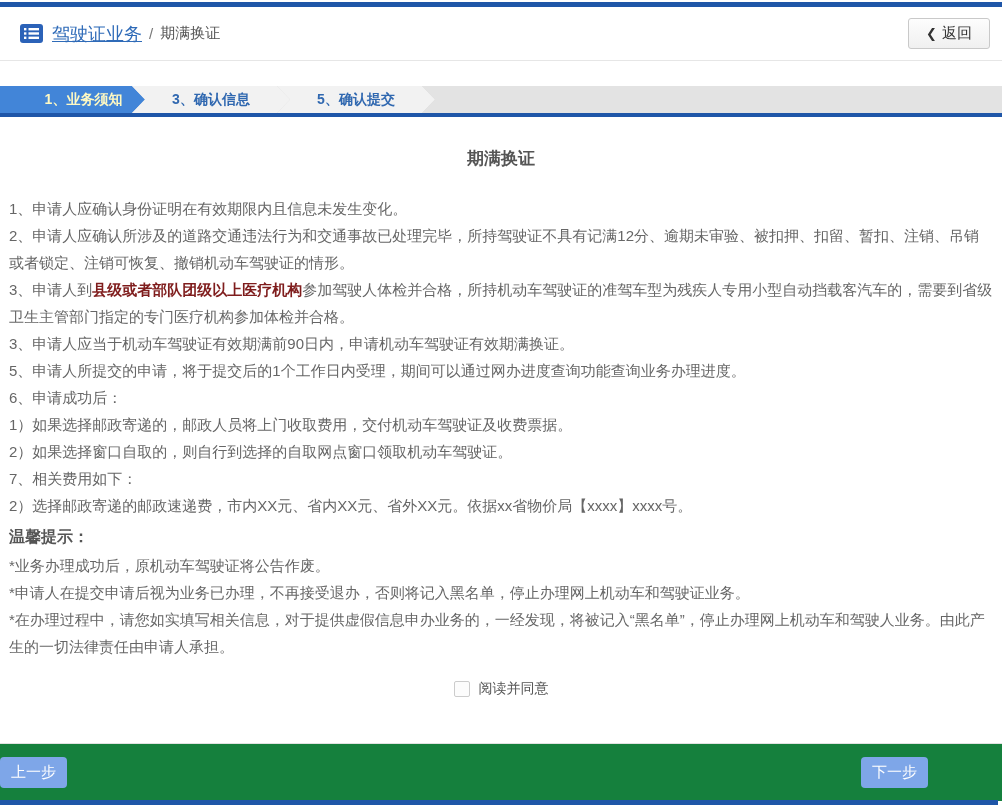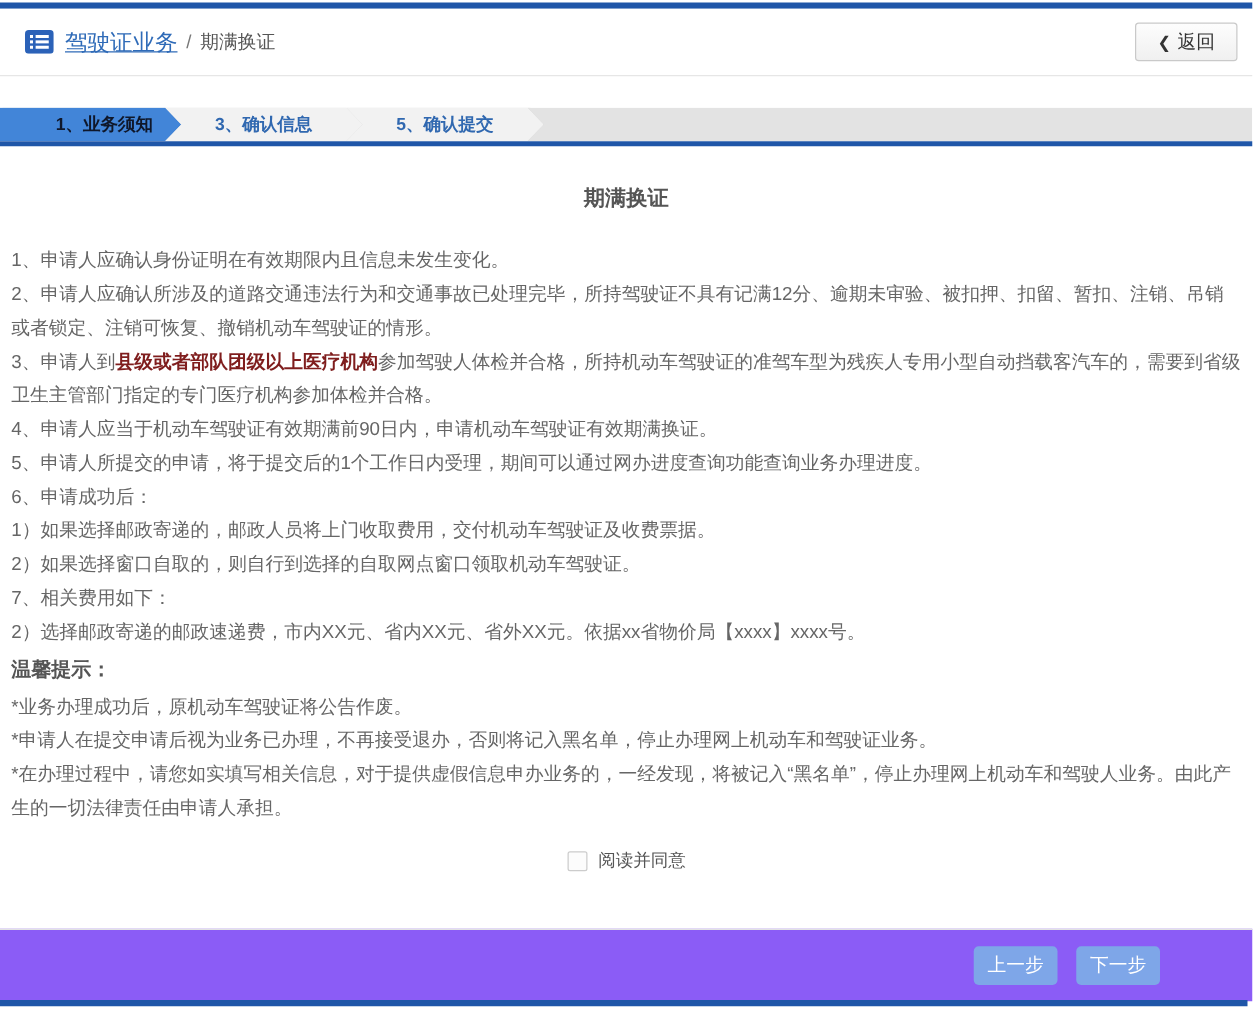--- a/index.html
+++ b/index.html
@@ -22,36 +22,36 @@
   .back-chev{font-size:13px;font-weight:bold;color:#333;}
   
   .steps{display:flex;height:27px;margin-top:25px;background:#fff;}
   .step-w{filter:drop-shadow(2px 0 0 #d9d9d9);}
   .step-w.first{width:145px;}
   .step-w.mid{width:158px;margin-left:-13px;}
   .step-w.fill{flex:1;margin-left:-13px;filter:none;}
   .step{height:27px;line-height:27px;text-align:center;font-size:14px;font-weight:bold;
     clip-path:polygon(0 0,calc(100% - 13px) 0,100% 50%,calc(100% - 13px) 100%,0 100%,13px 50%);}
   .step-w.first .step{clip-path:polygon(0 0,calc(100% - 13px) 0,100% 50%,calc(100% - 13px) 100%,0 100%);}
-  .step.active{background:#4285d8;color:#0f172a;padding-left:22px;}
+  .step.active{background:#4285d8;color:#fef9c3;padding-left:22px;}
   .step.idle{background:#f2f2f2;color:#3068b0;}
   .step.filler{background:#e3e3e3;clip-path:polygon(0 0,100% 0,100% 100%,0 100%,13px 50%);}
   .steps-underline{height:4px;background:#1f56a8;}
   
   .content{padding:0 9px;}
   .title{text-align:center;font-size:17px;font-weight:bold;color:#555;margin:30px 0 25px;}
   .content p{margin:0;font-size:15px;line-height:27px;color:#666;}
   .content p b{color:#7f1d1d;}
   .notice-title{font-size:16px;font-weight:bold;color:#555;line-height:30px;margin-top:3px;}
   .agree-row{display:flex;align-items:center;justify-content:center;gap:9px;margin-top:20px;}
   .checkbox{width:14px;height:14px;border:1px solid #ccc;background:#fcfcfc;border-radius:2px;cursor:pointer;}
   .agree-label{font-size:14px;color:#555;cursor:pointer;}
   
-  .footer{position:absolute;left:0;right:0;bottom:8px;height:57px;background:#8b5cf6;
-    border-top:1px solid #e2e2e2;display:flex;align-items:center;justify-content:flex-end;gap:15px;padding-right:74px;}
+  .footer{position:absolute;left:0;right:0;bottom:8px;height:57px;background:#15803d;
+    border-top:1px solid #e2e2e2;display:flex;align-items:center;justify-content:space-between;gap:15px;padding-right:74px;}
   .fbtn{width:67px;height:31px;background:#7ea6e8;color:#fff;border:none;border-radius:4px;
     font-size:15px;cursor:pointer;font-family:inherit;}
   .bottombar{position:absolute;left:0;right:4px;bottom:4px;height:5px;background:#1f56a8;}
 </style>
 </head>
 <body>
 
 <div class="topbar"></div>
 
 <div class="header">
@@ -90,21 +90,21 @@
     </div>
 </div>
 <div class="steps-underline"></div>
 
 <div class="content">
   <h2 class="title">期满换证</h2>
 
   <p>1、申请人应确认身份证明在有效期限内且信息未发生变化。</p>
   <p>2、申请人应确认所涉及的道路交通违法行为和交通事故已处理完毕，所持驾驶证不具有记满12分、逾期未审验、被扣押、扣留、暂扣、注销、吊销或者锁定、注销可恢复、撤销机动车驾驶证的情形。</p>
   <p><span>3、申请人到</span><b>县级或者部队团级以上医疗机构</b><span>参加驾驶人体检并合格，所持机动车驾驶证的准驾车型为残疾人专用小型自动挡载客汽车的，需要到省级卫生主管部门指定的专门医疗机构参加体检并合格。</span></p>
-  <p>4、申请人应当于机动车驾驶证有效期满前90日内，申请机动车驾驶证有效期满换证。</p>
+  <p>3、申请人应当于机动车驾驶证有效期满前90日内，申请机动车驾驶证有效期满换证。</p>
   <p>5、申请人所提交的申请，将于提交后的1个工作日内受理，期间可以通过网办进度查询功能查询业务办理进度。</p>
   <p>6、申请成功后：</p>
   <p>1）如果选择邮政寄递的，邮政人员将上门收取费用，交付机动车驾驶证及收费票据。</p>
   <p>2）如果选择窗口自取的，则自行到选择的自取网点窗口领取机动车驾驶证。</p>
   <p>7、相关费用如下：</p>
   <p>2）选择邮政寄递的邮政速递费，市内XX元、省内XX元、省外XX元。依据xx省物价局【xxxx】xxxx号。</p>
 
   <div class="notice-title">温馨提示：</div>
   <p>*业务办理成功后，原机动车驾驶证将公告作废。</p>
   <p>*申请人在提交申请后视为业务已办理，不再接受退办，否则将记入黑名单，停止办理网上机动车和驾驶证业务。</p>

